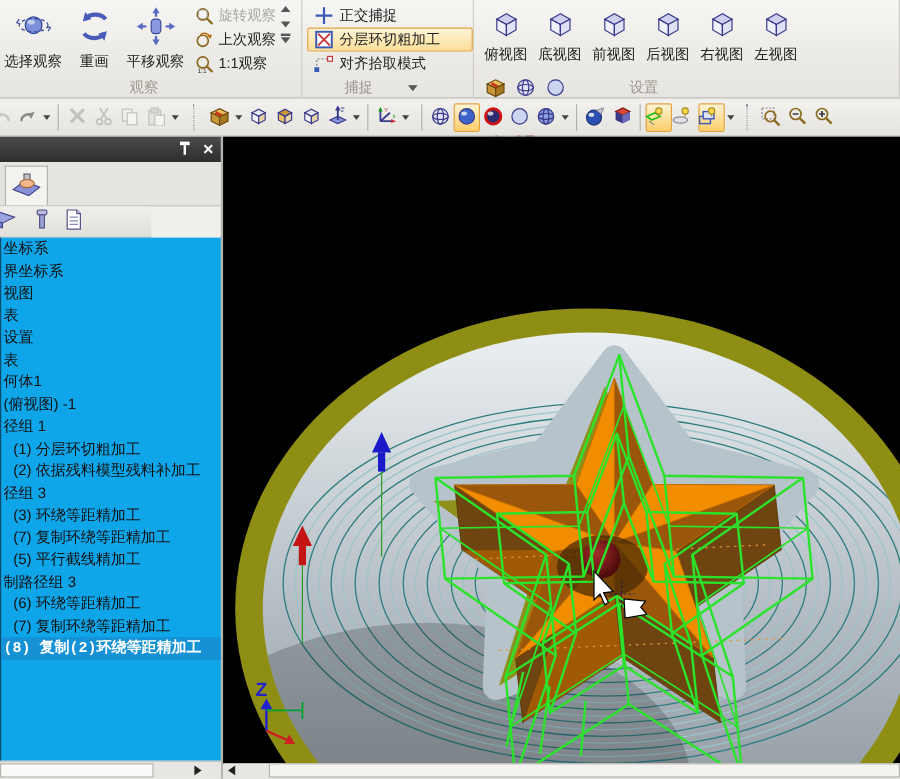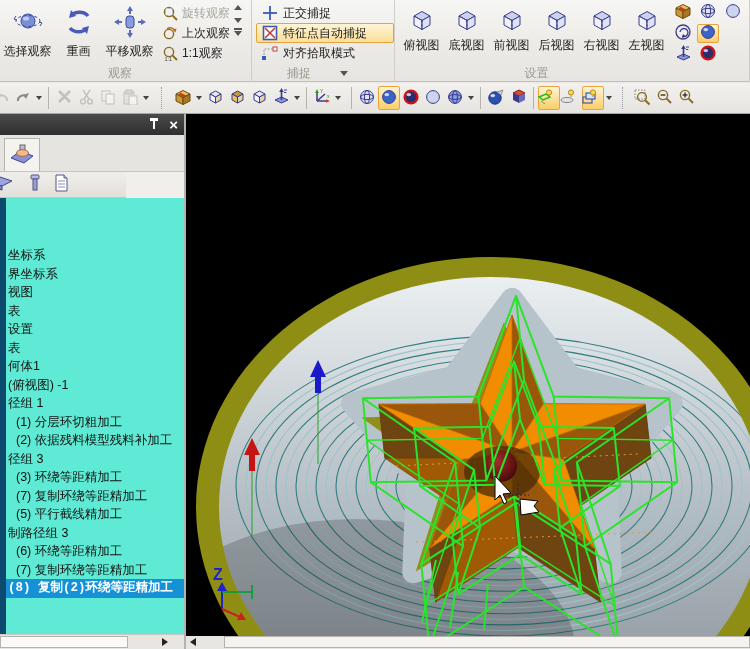--- a/index.html
+++ b/index.html
@@ -58,21 +58,21 @@
   .ptitle { height:21px; background:linear-gradient(#4a4a4a,#2e2e2e); display:flex; align-items:center;
     justify-content:flex-end; padding-right:6px; gap:10px; }
   .pin { position:relative; width:2px; height:8px; background:#fff; margin-right:4px; }
   .pin:before { content:""; position:absolute; left:-3px; top:-3px; width:8px; height:3px; background:#fff; }
   .pclose { color:#fff; font-size:15px; line-height:15px; font-weight:bold; }
   .ptabs { height:37px; background:#e6e4e0; border-bottom:1px solid #c6c4bf; display:flex; align-items:flex-end; padding-left:4px; }
   .ptab { width:36px; height:33px; background:#f4f3f0; border:1px solid #b5b3ae; border-bottom:none;
     display:flex; align-items:center; justify-content:center; }
   .ptools { height:26px; background:linear-gradient(#efeeea,#e2e0db); border-bottom:1px solid #c6c4bf;
     display:flex; align-items:center; gap:12px; padding-left:2px; width:126px; }
-  .ptree { flex:1; background:#5eead4; border-left:6px solid #0c4a6e; overflow:hidden; padding-top:48px; }
+  .ptree { flex:1; background:#0ea5e9; border-left:1px solid #0c4a6e; overflow:hidden; }
   .tree-item { height:18.5px; line-height:18.5px; font-size:12.5px; white-space:nowrap; padding-left:2px; color:#111; }
   .tree-item.ind { padding-left:10px; }
   .tree-item.sel { background:#1591d6; color:#fff; font-weight:bold;font-family:Liberation Mono, monospace; }
   .pscroll { height:15px; background:#e8e6e2; border-top:1px solid #cac8c3; position:relative; }
   .pscroll .thumb { position:absolute; left:0; top:1px; width:128px; height:12px; background:#fbfaf8; border:1px solid #b5b3ae; }
   .pscroll .sarrow { position:absolute; right:16px; top:3px; width:0; height:0;
     border-top:4px solid transparent; border-bottom:4px solid transparent; border-left:6px solid #222; }
 
   
   .viewport { position:absolute; left:186px; top:114px; width:564px; height:523px; background:#000; }
@@ -188,40 +188,40 @@
       <span>正交捕捉</span>
     </div>
     <div class="snaprow active">
       <span class="sicon">
           <svg width="16" height="16">
             <rect x="1.5" y="1.5" width="13" height="13" fill="#fff" stroke="#3a5ab8" stroke-width="1.6"></rect>
             <line x1="3" y1="3" x2="13" y2="13" stroke="#c83a3a" stroke-width="1.6"></line>
             <line x1="13" y1="3" x2="3" y2="13" stroke="#c83a3a" stroke-width="1.6"></line>
           </svg>
         </span>
-      <span>特征点自动捕捉</span>
+      <span>分层环切粗加工</span>
     </div>
     <div class="snaprow">
       <span class="sicon">
           <svg width="18" height="16">
             <path d="M3 13 L3 4 L14 4" fill="none" stroke="#888" stroke-dasharray="1.6 1.6"></path>
             <rect x="1" y="11" width="4" height="4" fill="#3a5ab8"></rect>
             <rect x="12" y="2" width="4" height="4" fill="#fff" stroke="#c83a3a"></rect>
           </svg>
         </span>
       <span>对齐拾取模式</span>
     </div>
     <div class="glabel">
       <span>捕捉</span>
       <span class="tri-down" style="display:inline-block; margin-left:26px; vertical-align:middle;"></span>
     </div>
   </div>
 
   <div class="rgroup" style="flex:1; padding-left:4px;">
-    <div style="display:flex;">
+    <div style="display:flex;flex-direction:column;">
       <div class="viewbtns">
         <div class="viewbtn">
           <span class="bicon">
               <svg width="26" height="26" viewBox="0 0 26 26">
                 <g stroke="#3a3a8c" stroke-width="1" fill="none">
                   <polygon points="5,9 13,4.5 21,9 13,13.5" fill="#ccd2ee"></polygon>
                   <polygon points="5,9 5,18 13,22.5 13,13.5" fill="#f0f2fb"></polygon>
                   <polygon points="21,9 21,18 13,22.5 13,13.5" fill="#dde2f5"></polygon>
                   <path d="M5 9 L13 13.5 M13 13.5 L13 22.5" stroke-dasharray="2 2"></path>
                 </g>

